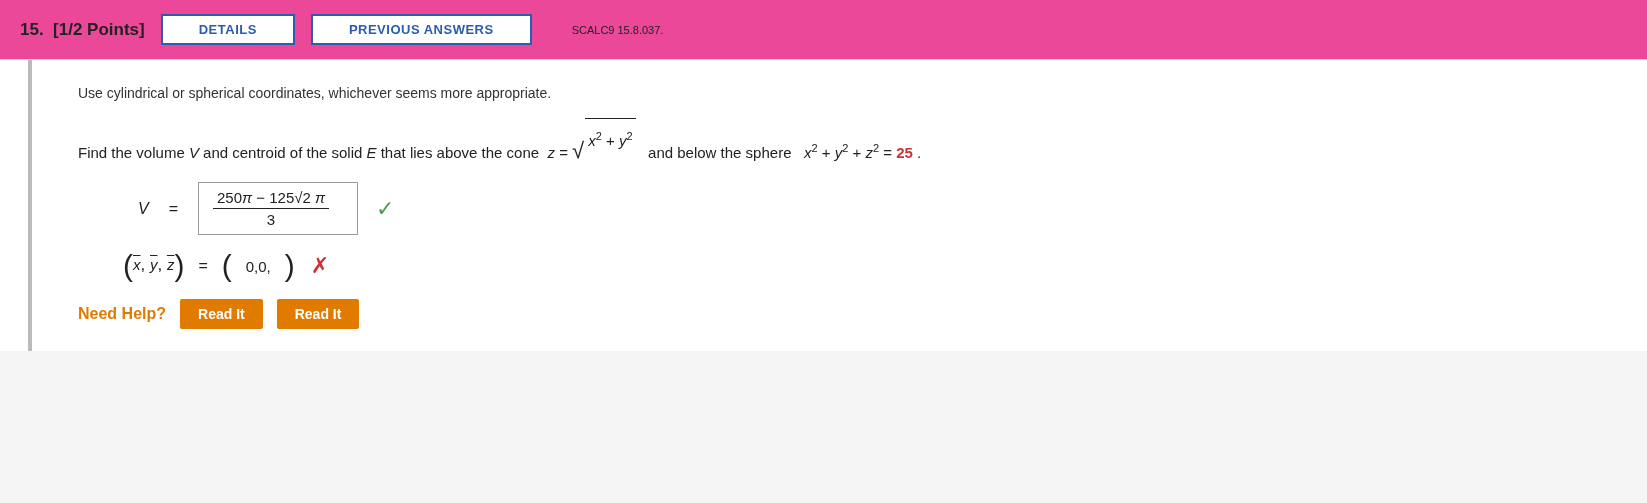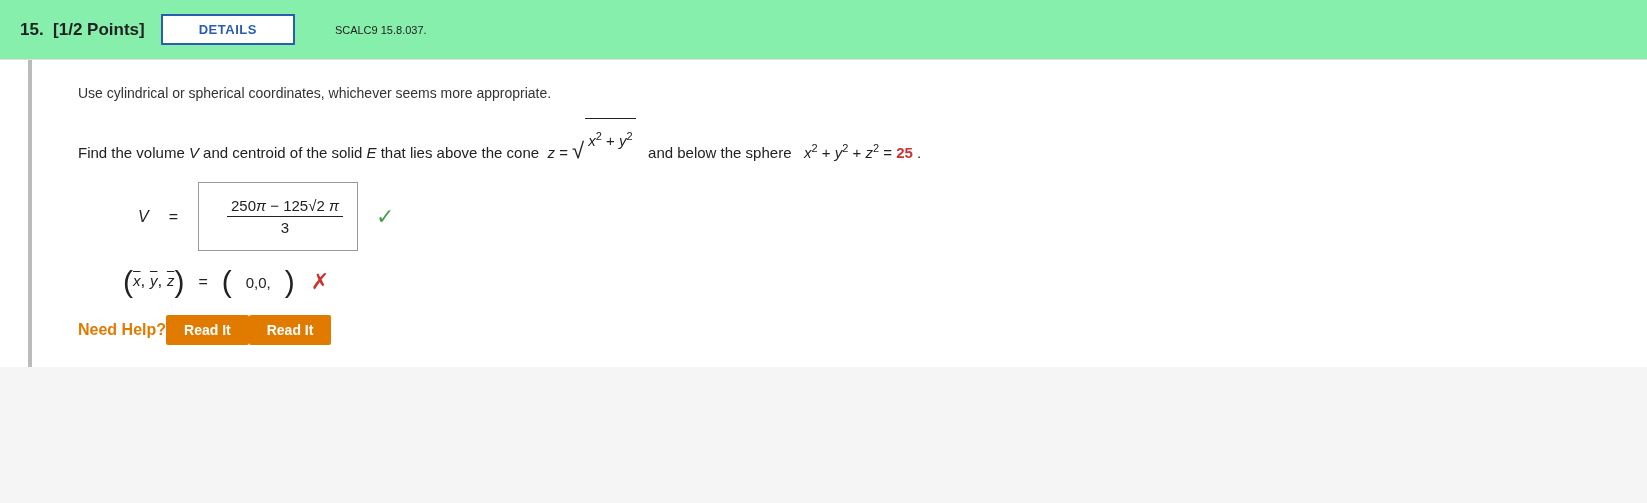--- a/index.html
+++ b/index.html
@@ -3,21 +3,21 @@
   <meta charset="utf-8">
   <style>
     * { box-sizing: border-box; margin: 0; padding: 0; }
     body {
       background: #f5f5f5;
       font-family: Arial, sans-serif;
       font-size: 15px;
       color: #222;
     }
     .header-bar {
-      background: #86efac;
+      background: #ec4899;
       border-bottom: 1px solid #ddd;
       padding: 14px 20px;
       display: flex;
       align-items: center;
       gap: 16px;
     }
     .question-num {
       font-weight: bold;
       font-size: 17px;
       color: #222;
@@ -57,25 +57,25 @@
       line-height: 1.8;
     }
     .eq-block {
       display: flex;
       align-items: center;
       gap: 12px;
       margin-bottom: 10px;
     }
     .answer-box {
       border: 1.5px solid #999;
-      padding: 14px 14px;
+      padding: 6px 14px;
       background: white;
       display: inline-block;
       min-width: 120px;
-      text-align: right;
+      text-align: left;
     }
     .fraction {
       display: inline-flex;
       flex-direction: column;
       align-items: center;
       vertical-align: middle;
     }
     .fraction .numerator {
       border-bottom: 1.5px solid #222;
       padding: 0 4px 2px 4px;
@@ -97,21 +97,21 @@
     }
     .centroid-row {
       display: flex;
       align-items: center;
       gap: 10px;
       margin-bottom: 10px;
     }
     .need-help-row {
       display: flex;
       align-items: center;
-      gap: 0;
+      gap: 14px;
       margin-top: 18px;
     }
     .need-help-label {
       color: #e07b00;
       font-weight: bold;
       font-size: 16px;
     }
     .help-btn {
       background: #e07b00;
       color: white;
@@ -153,20 +153,21 @@
   </style>
 </head>
 <body>
 
 <div class="header-bar">
   <span class="question-num">
     <span>15.</span>&nbsp;
     <span>[1/2 Points]</span>
   </span>
   <button class="btn-outline">DETAILS</button>
+  <button class="btn-outline">PREVIOUS ANSWERS</button>
   <span class="scalc-label">SCALC9 15.8.037.</span>
 </div>
 
 <div style="display:flex; background:white;">
   <div style="width:30px; background:white; border-left:4px solid #bbb; margin-left:28px;"></div>
   <div class="content-wrapper" style="flex:1; background:white; padding:22px 30px 22px 20px; border-left:none; margin-left:0;">
 
     <p class="problem-text">Use cylindrical or spherical coordinates, whichever seems more appropriate.</p>
 
     <div class="math-line">

